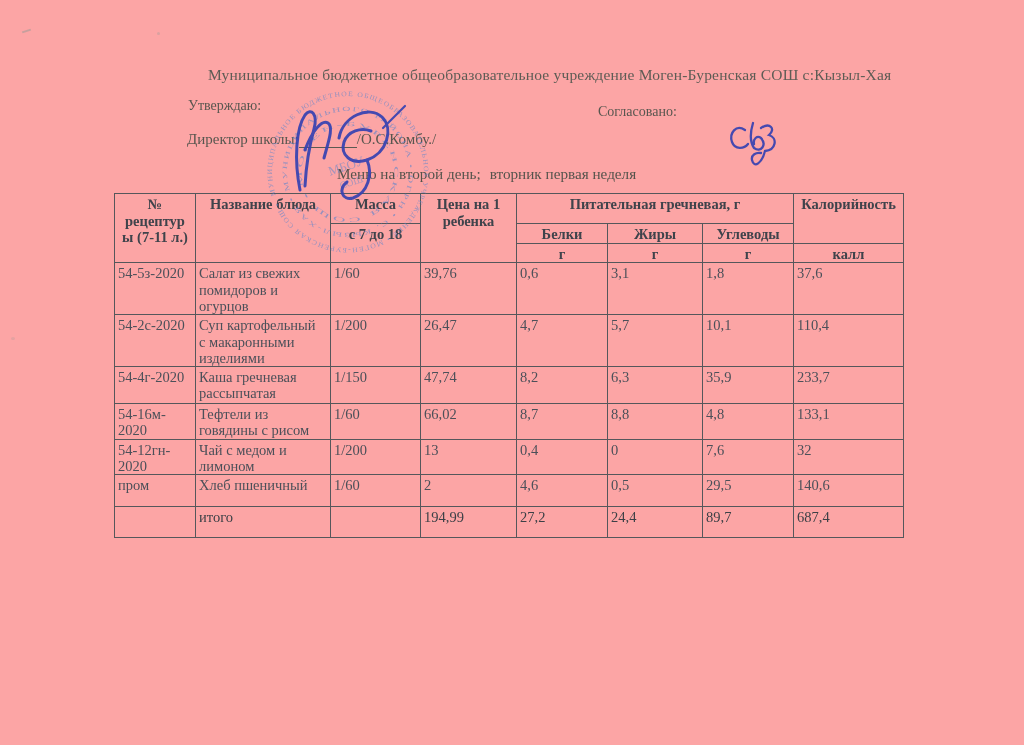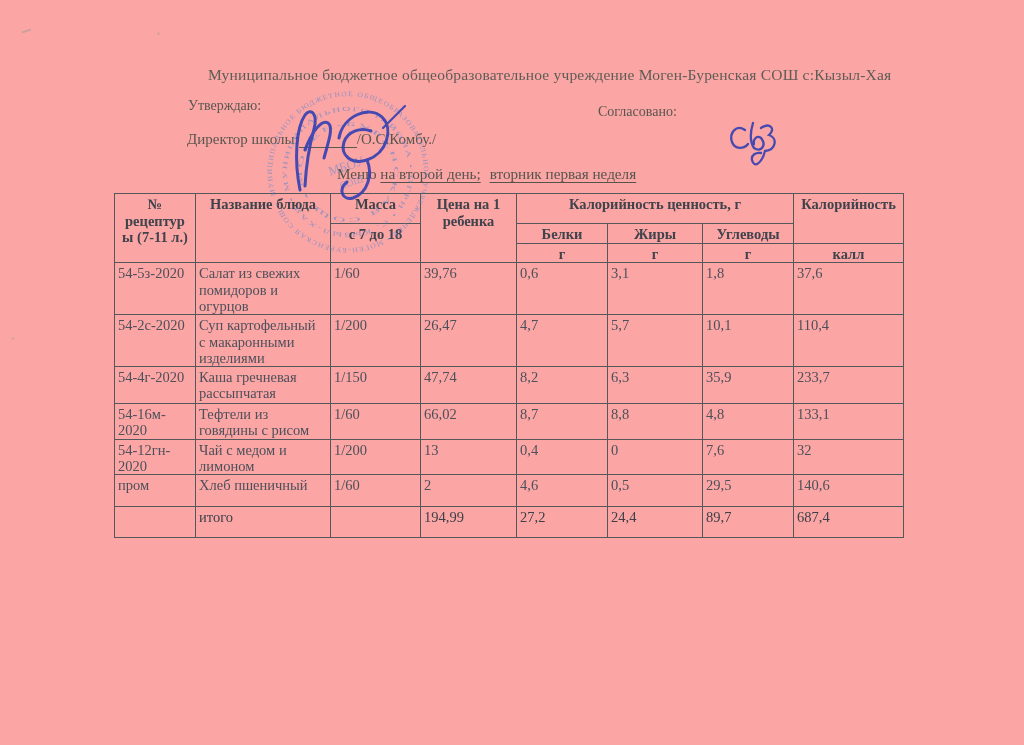--- a/index.html
+++ b/index.html
@@ -19,21 +19,21 @@
   .label{font-size:14px;color:#58564f;}
   .sig-row{font-size:15px;color:#58564f;white-space:nowrap;}
   .sig-underline{
     display:inline-block;height:14px;
     border-bottom:1px solid #5b5952;vertical-align:bottom;
   }
   .menu-title{
     left:337px;top:165px;font-size:15.2px;color:#55534c;
   }
   .menu-title .u{
-    text-decoration:underline;text-underline-offset:3px;
+    text-underline-offset:3px;
     text-decoration-thickness:1px;
   }
   .menu-gap{display:inline-block;width:9px;}
 
   
   table.menu{
     position:absolute;left:114px;top:193px;width:789px;
     border-collapse:collapse;table-layout:fixed;
   }
   table.menu th,table.menu td{
@@ -97,21 +97,21 @@
     </colgroup>
     <tbody>
         <tr style="height:30px">
       <th rowspan="3">№
 рецептур
 ы (7-11 л.)</th>
       <th rowspan="3">Название блюда</th>
       <th>Масса</th>
       <th rowspan="3">Цена на 1
 ребенка</th>
-      <th colspan="3">Калорийность ценность, г</th>
+      <th colspan="3">Питательная гречневая, г</th>
       <th rowspan="2" class="cal-head">Калорийность</th>
     </tr>
     <tr style="height:19px">
       <th rowspan="2">с 7 до 18</th>
       <th>Белки</th>
       <th>Жиры</th>
       <th>Углеводы</th>
     </tr>
     <tr style="height:18px">
       <th>г</th>

